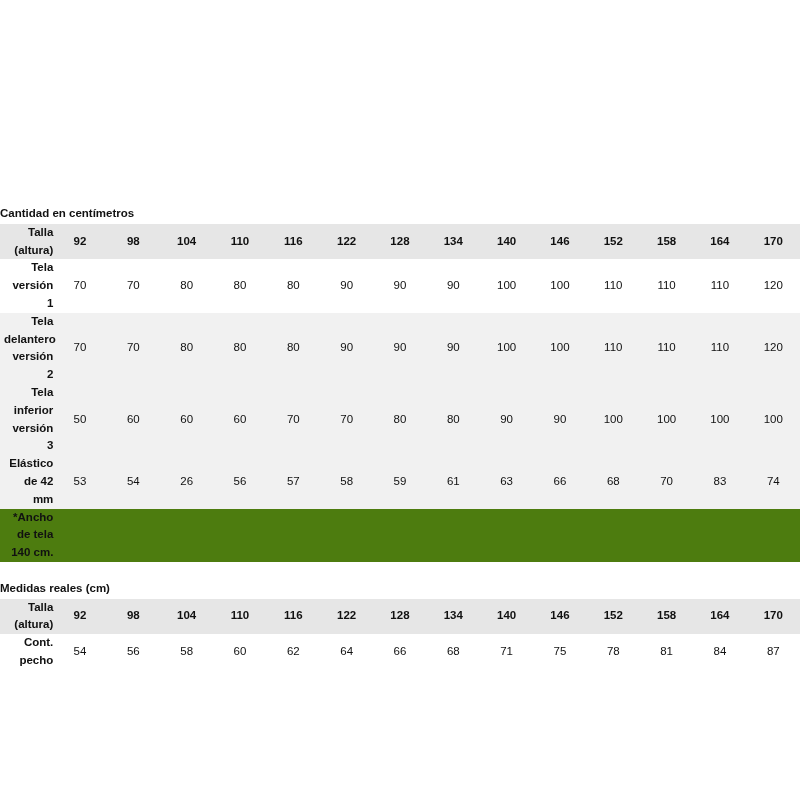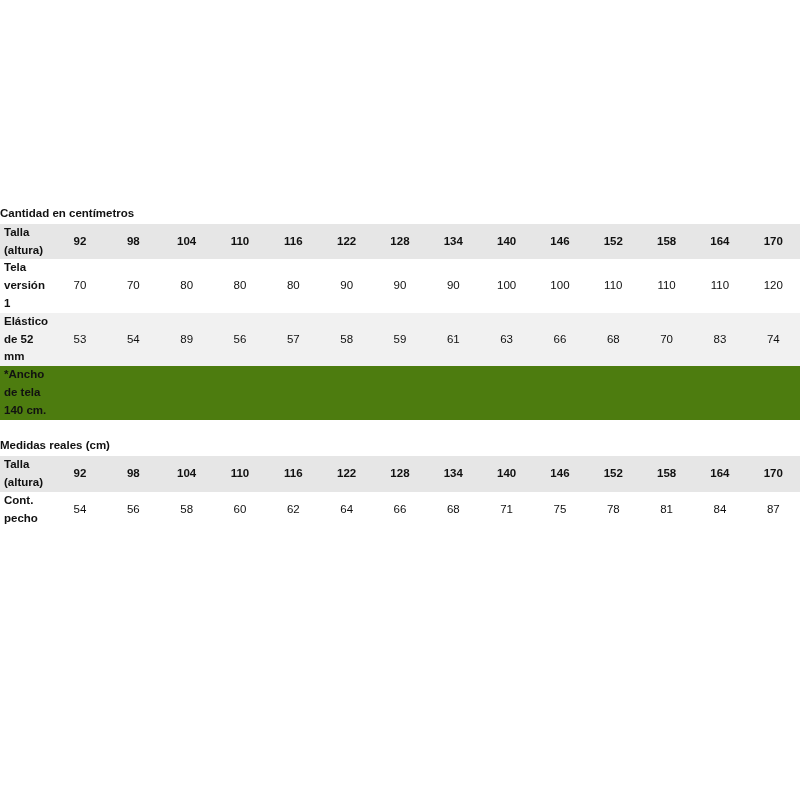--- a/index.html
+++ b/index.html
@@ -27,21 +27,21 @@
   }
   table.size-table td {
     padding: 0;
     font-size: 11.5px;
     line-height: 17.8px;
     height: 17.8px;
     vertical-align: middle;
   }
   .label-cell {
     width: 168px;
-    text-align: left;
+    text-align: right;
     padding-left: 4px !important;
     font-weight: bold;
   }
   .num-cell {
     width: 45.1px;
     text-align: center;
   }
   .section-title td {
     text-align: left;
     font-weight: bold;
@@ -108,29 +108,63 @@
         <td class="num-cell">90</td>
         <td class="num-cell">90</td>
         <td class="num-cell">100</td>
         <td class="num-cell">100</td>
         <td class="num-cell">110</td>
         <td class="num-cell">110</td>
         <td class="num-cell">110</td>
         <td class="num-cell">120</td>
       </tr>
 
-
-
-
-
       <tr class="row-alt">
-        <td class="label-cell">Elástico de 52 mm</td>
+        <td class="label-cell">Tela delantero versión 2</td>
+        <td class="num-cell">70</td>
+        <td class="num-cell">70</td>
+        <td class="num-cell">80</td>
+        <td class="num-cell">80</td>
+        <td class="num-cell">80</td>
+        <td class="num-cell">90</td>
+        <td class="num-cell">90</td>
+        <td class="num-cell">90</td>
+        <td class="num-cell">100</td>
+        <td class="num-cell">100</td>
+        <td class="num-cell">110</td>
+        <td class="num-cell">110</td>
+        <td class="num-cell">110</td>
+        <td class="num-cell">120</td>
+      </tr>
+
+
+      <tr class="row-alt">
+        <td class="label-cell">Tela inferior versión 3</td>
+        <td class="num-cell">50</td>
+        <td class="num-cell">60</td>
+        <td class="num-cell">60</td>
+        <td class="num-cell">60</td>
+        <td class="num-cell">70</td>
+        <td class="num-cell">70</td>
+        <td class="num-cell">80</td>
+        <td class="num-cell">80</td>
+        <td class="num-cell">90</td>
+        <td class="num-cell">90</td>
+        <td class="num-cell">100</td>
+        <td class="num-cell">100</td>
+        <td class="num-cell">100</td>
+        <td class="num-cell">100</td>
+      </tr>
+
+
+      <tr class="row-alt">
+        <td class="label-cell">Elástico de 42 mm</td>
         <td class="num-cell">53</td>
         <td class="num-cell">54</td>
-        <td class="num-cell">89</td>
+        <td class="num-cell">26</td>
         <td class="num-cell">56</td>
         <td class="num-cell">57</td>
         <td class="num-cell">58</td>
         <td class="num-cell">59</td>
         <td class="num-cell">61</td>
         <td class="num-cell">63</td>
         <td class="num-cell">66</td>
         <td class="num-cell">68</td>
         <td class="num-cell">70</td>
         <td class="num-cell">83</td>

